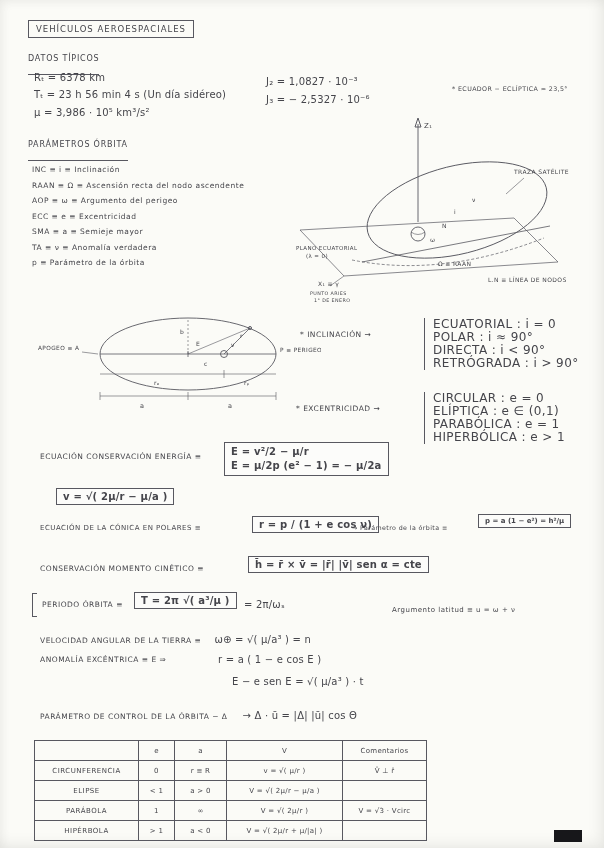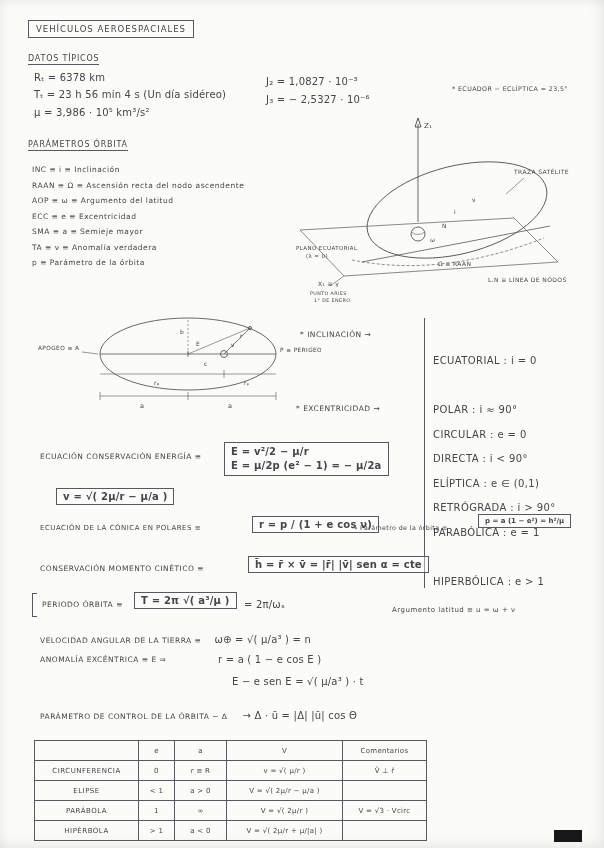--- a/index.html
+++ b/index.html
@@ -4,25 +4,25 @@
 <style>
   html,body{margin:0;padding:0;}
   body{background:#d8d8d4;display:flex;justify-content:center;font-family:"DejaVu Sans",sans-serif;}
   .page{position:relative;width:604px;height:848px;background:#fbfbf7;color:#45454b;overflow:hidden;
         box-shadow:inset -4px -4px 14px rgba(0,0,0,.07), inset 3px 3px 10px rgba(0,0,0,.04);}
   .abs{position:absolute;white-space:nowrap;}
   .lbl{font-size:7.5px;letter-spacing:.5px;}
   .sm{font-size:6.3px;letter-spacing:.4px;}
   .eq{font-size:10px;letter-spacing:.2px;}
   .boxed{border:1px solid #585860;padding:2px 6px;background:rgba(255,255,255,.4);font-weight:bold;}
-  .heading{font-size:8px;letter-spacing:.8px;border-bottom:1px solid #585860;padding-bottom:1px;}
+  .heading{font-size:8px;letter-spacing:.8px;border-bottom:1px solid #585860;padding-bottom:11px;}
   .titlebox{font-size:8.5px;letter-spacing:1px;border:1px solid #585860;padding:3px 7px;text-align:right;}
   .lines div{line-height:15.5px;}
   .bracketed{border-left:1px solid #585860;padding-left:8px;}
-  .bracketed div{line-height:13px;font-size:10px;letter-spacing:.4px;margin-top:36px;}
+  .bracketed div{line-height:13px;font-size:12px;letter-spacing:.4px;}
   .bracket{border-left:1px solid #585860;border-top:1px solid #585860;border-bottom:1px solid #585860;width:4px;height:22px;}
   svg text{fill:#45454b;letter-spacing:.4px;}
   svg line, svg ellipse, svg polygon, svg path, svg circle{stroke:#585860;fill:none;}
   table.conics{position:absolute;left:34px;top:740px;border-collapse:collapse;font-size:7px;letter-spacing:.3px;color:#45454b;}
   .conics th,.conics td{border:1px solid #585860;padding:2px 5px;text-align:center;font-weight:normal;height:15px;}
   .conics td.rowhead{text-align:center;letter-spacing:.5px;}
   .corner-mark{position:absolute;left:554px;top:830px;width:28px;height:12px;background:#17171a;}
 </style>
 </head>
 <body>
@@ -36,21 +36,21 @@
   <div class="abs eq" style="left:34px;top:89px">Tₜ = 23 h 56 min 4 s    (Un día sidéreo)</div>
   <div class="abs eq" style="left:34px;top:107px">μ = 3,986 · 10⁵ km³/s²</div>
   <div class="abs eq" style="left:266px;top:76px">J₂ = 1,0827 · 10⁻³</div>
   <div class="abs eq" style="left:266px;top:94px">J₃ = − 2,5327 · 10⁻⁶</div>
   <div class="abs sm" style="left:452px;top:85px">* ECUADOR − ECLÍPTICA ≈ 23,5°</div>
 
   <div class="abs heading" style="left:28px;top:140px">PARÁMETROS ÓRBITA</div>
   <div class="abs lines lbl" style="left:32px;top:162px">
     <div>INC ≡ i ≡ Inclinación</div>
     <div>RAAN ≡ Ω ≡ Ascensión recta del nodo ascendente</div>
-    <div>AOP ≡ ω ≡ Argumento del latitud</div>
+    <div>AOP ≡ ω ≡ Argumento del perigeo</div>
     <div>ECC ≡ e ≡ Excentricidad</div>
     <div>SMA ≡ a ≡ Semieje mayor</div>
     <div>TA ≡ ν ≡ Anomalía verdadera</div>
     <div>p ≡ Parámetro de la órbita</div>
   </div>
 
   <svg class="abs" style="left:292px;top:110px" width="305" height="198" viewBox="0 0 305 198">
     <polygon points="8,120 222,108 266,152 52,166" stroke-width="0.7"></polygon>
     <path d="M 60,150 Q 150,168 252,128" stroke-width="0.7" stroke-dasharray="3 2"></path>
     <line x1="126" y1="112" x2="126" y2="14" stroke-width="0.9"></line>

